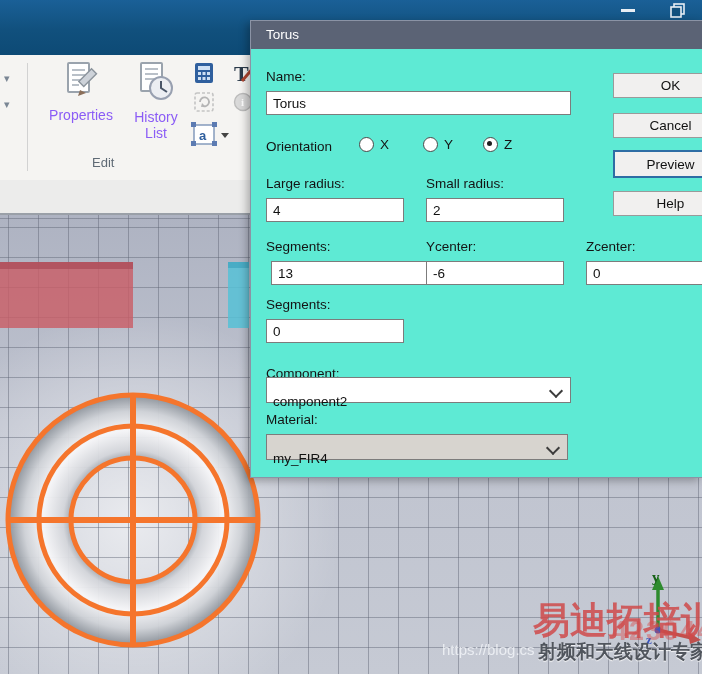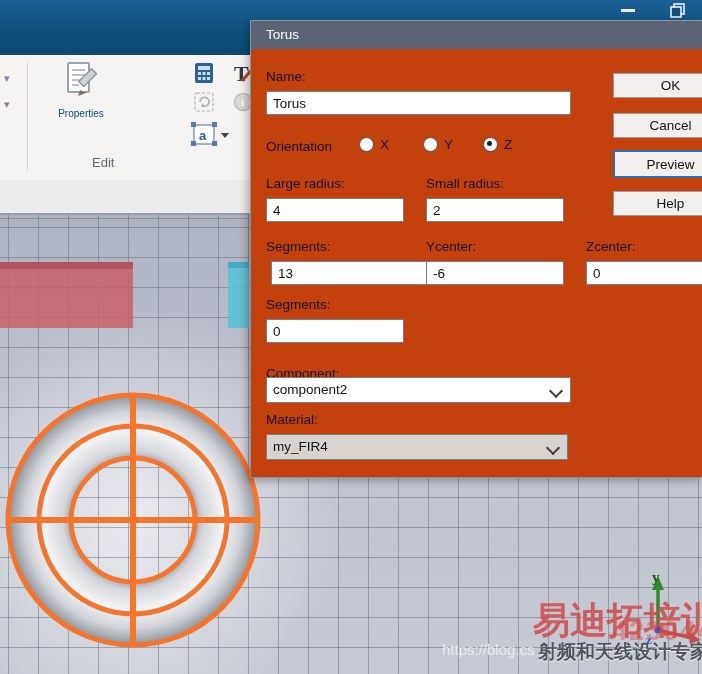--- a/index.html
+++ b/index.html
@@ -9,21 +9,21 @@
   
   .appbar{position:absolute;left:0;top:0;width:702px;height:55px;
     background:linear-gradient(180deg,#1a6097 0%,#11507d 55%,#0d4a75 100%);}
   .chrome-btn{position:absolute;top:2px;width:22px;height:18px;cursor:pointer;}
   .min-glyph{position:absolute;left:3px;top:7px;width:14px;height:3px;background:#e8eef4;}
   .restore-glyph{position:absolute;left:2px;top:1px;width:16px;height:16px;}
 
   
   .ribbon{position:absolute;left:0;top:55px;width:702px;height:125px;background:#f5f4f2;border-bottom:1px solid #d7d7d7;}
   .ribbon-sep{position:absolute;left:27px;top:8px;width:1px;height:108px;background:#d2d2d2;}
-  .ribbon-big{position:absolute;top:6px;text-align:center;color:#0c4a6e;font-size:10px;cursor:pointer;}
+  .ribbon-big{position:absolute;top:6px;text-align:center;color:#8b5cf6;font-size:14px;cursor:pointer;}
   .ribbon-big .lbl{margin-top:3px;line-height:16px;}
   .edit-group-label{position:absolute;left:92px;top:100px;width:120px;text-align:left;color:#5f6a75;font-size:13px;}
   .left-chevron{position:absolute;width:16px;height:14px;color:#7a8694;font-size:11px;cursor:pointer;}
   .smallicon{position:absolute;width:22px;height:22px;cursor:pointer;}
 
   .substrip{position:absolute;left:0;top:180px;width:702px;height:33px;background:#ececeb;border-bottom:3px solid #9aa0a8;}
 
   
   .viewport{position:absolute;left:0;top:215px;width:702px;height:459px;
     background:
@@ -40,30 +40,30 @@
 
   .wm-brand{position:absolute;left:533px;top:381px;font-size:37px;font-weight:bold;letter-spacing:0px;
     color:rgba(207,74,74,0.85);white-space:nowrap;}
   .wm-tagline{position:absolute;left:538px;top:424px;font-size:19px;font-weight:bold;color:#50555d;
     text-shadow:0 1px 1px rgba(255,255,255,0.85);white-space:nowrap;}
   .wm-url{position:absolute;left:442px;top:426px;font-size:15px;color:rgba(244,246,250,0.8);white-space:nowrap;}
   .wm-id{position:absolute;left:612px;top:401px;font-size:27px;font-weight:bold;letter-spacing:2px;
     color:rgba(216,70,70,0.42);white-space:nowrap;}
 
   
-  .dialog{position:absolute;left:250px;top:20px;width:452px;height:458px;background:#c2410c;
+  .dialog{position:absolute;left:250px;top:20px;width:452px;height:458px;background:#5eead4;
     border:1px solid #8b93a5;border-right:none;box-sizing:border-box;overflow:hidden;
     box-shadow:-3px 3px 8px rgba(0,0,0,0.28);}
   .dlg-title{position:absolute;left:0;top:0;width:100%;height:28px;background:#5b6375;color:#fff;
     font-size:13.5px;line-height:28px;padding-left:15px;box-sizing:border-box;cursor:move;}
   .dlg-label{position:absolute;font-size:13.5px;color:#141414;white-space:nowrap;}
   .dlg-input{position:absolute;height:24px;border:1px solid #7c7c7c;background:#fff;font-size:13.5px;
     font-family:"Liberation Sans",sans-serif;padding:0 6px;box-sizing:border-box;color:#111;}
   .dlg-select{position:absolute;height:26px;border:1px solid #7c7c7c;background:#fff;font-size:13.5px;
-    line-height:24px;padding:0 6px;box-sizing:border-box;color:#111;cursor:pointer;}
+    line-height:24px;padding:12px 6px;box-sizing:border-box;color:#111;cursor:pointer;}
   .dlg-select.gray{background:#d7d4cf;}
   .sel-chevron{position:absolute;right:9px;top:8px;width:8px;height:8px;border-left:2px solid #3c3c3c;
     border-bottom:2px solid #3c3c3c;transform:rotate(-45deg);}
   .dlg-btn{position:absolute;left:362px;width:115px;height:25px;background:#f1f0ef;border:1px solid #9a9a9a;
     font-size:13.5px;font-family:"Liberation Sans",sans-serif;color:#111;cursor:pointer;box-sizing:border-box;}
   .dlg-btn.default{border:2px solid #2e6da4;height:28px;}
   .radio-item{position:absolute;display:flex;align-items:center;cursor:pointer;}
   .radio-circle{width:13px;height:13px;border:1px solid #4a4a4a;border-radius:50%;background:#fff;
     display:inline-block;position:relative;}
   .radio-item.selected .radio-circle::after{content:"";position:absolute;left:3px;top:3px;width:5px;height:5px;
@@ -97,20 +97,29 @@
         <rect x="7" y="2" width="21" height="29" rx="1" fill="#fff" stroke="#9aa3ad" stroke-width="2"></rect>
         <path d="M11 9h13 M11 14h13 M11 19h9 M11 24h7" stroke="#b9c0c8" stroke-width="2" fill="none"></path>
         <g>
           <rect x="23" y="8" width="7" height="18" fill="#cdd2d9" stroke="#8b939c" stroke-width="1.4" transform="rotate(45 27 17)"></rect>
           <polygon points="19,29 25,32 17,35" fill="#8b6f5a"></polygon>
         </g>
       </svg>
       <div class="lbl">Properties</div>
     </div>
 
+    <div class="ribbon-big" style="left:128px;width:56px;">
+      <svg width="42" height="42" viewBox="0 0 42 42">
+        <rect x="6" y="2" width="21" height="28" rx="1" fill="#fff" stroke="#9aa3ad" stroke-width="2"></rect>
+        <path d="M10 8h13 M10 13h13 M10 18h9" stroke="#b9c0c8" stroke-width="2" fill="none"></path>
+        <circle cx="26" cy="27" r="11" fill="#eceef2" stroke="#98a0b0" stroke-width="2"></circle>
+        <path d="M26 20v7l6 4" stroke="#4a5668" stroke-width="2" fill="none"></path>
+      </svg>
+      <div class="lbl">History List</div>
+    </div>
 
     <div class="smallicon" style="left:193px;top:7px;">
       <svg width="22" height="22" viewBox="0 0 22 22">
         <rect x="2" y="1" width="18" height="20" rx="2" fill="#2f5f9e"></rect>
         <rect x="5" y="4" width="12" height="4" fill="#cfe0f4"></rect>
         <g fill="#cfe0f4">
           <rect x="5" y="10" width="3" height="3"></rect>
             <rect x="9.5" y="10" width="3" height="3"></rect>
             <rect x="14" y="10" width="3" height="3"></rect>
           <rect x="5" y="15" width="3" height="3"></rect>

